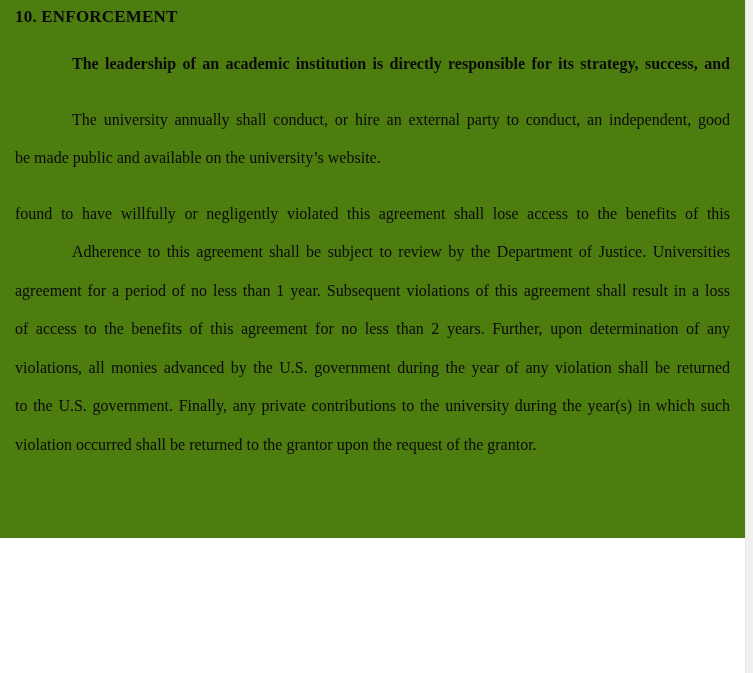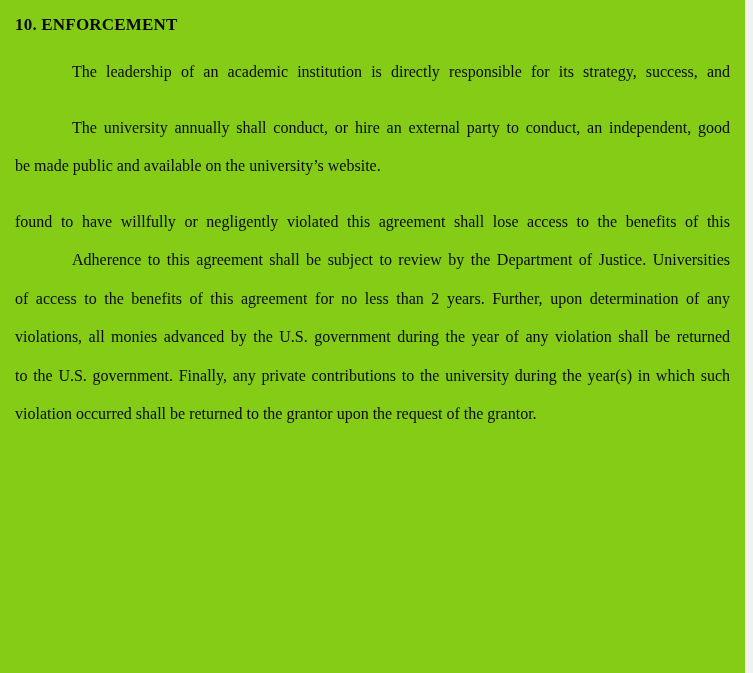--- a/index.html
+++ b/index.html
@@ -13,39 +13,40 @@
     overflow: hidden;
     position: relative;
     font-family: "Liberation Serif", serif;
     color: #0a0a0a;
   }
   .page {
     position: absolute;
     top: 0;
     left: 0;
     width: 745px;
-    height: 673px;
+    height: 538px;
     box-sizing: border-box;
-    padding: 12px 15px 0 15px;
-    background: #84cc16;
+    padding: 4px 15px 0 15px;
+    background: #4d7c0f;
   }
   .heading {
     font-size: 17px;
     font-weight: bold;
     line-height: 26px;
     margin: 0;
     letter-spacing: 0.2px;
   }
   .paragraph {
     margin-top: 17px;
     font-size: 16px;
     line-height: 38.5px;
   }
   .paragraph.first-paragraph {
     margin-top: 15px;
+    font-weight: bold;
   }
   .line {
     text-align: justify;
     text-align-last: justify;
   }
   .line.first {
     text-indent: 57px;
   }
   .line.last {
     text-align-last: left;
@@ -70,20 +71,21 @@
       <div class="paragraph first-paragraph">
         <div class="line first">The leadership of an academic institution is directly responsible for its strategy, success, and</div>
       </div>
       <div class="paragraph">
         <div class="line first">The university annually shall conduct, or hire an external party to conduct, an independent, good</div>
         <div class="line last">be made public and available on the university’s website.</div>
       </div>
       <div class="paragraph">
         <div class="line">found to have willfully or negligently violated this agreement shall lose access to the benefits of this</div>
         <div class="line first">Adherence to this agreement shall be subject to review by the Department of Justice.  Universities</div>
+        <div class="line">agreement for a period of no less than 1 year.  Subsequent violations of this agreement shall result in a loss</div>
         <div class="line">of access to the benefits of this agreement for no less than 2 years. Further, upon determination of any</div>
         <div class="line">violations, all monies advanced by the U.S. government during the year of any violation shall be returned</div>
         <div class="line">to the U.S. government. Finally, any private contributions to the university during the year(s) in which such</div>
         <div class="line last">violation occurred shall be returned to the grantor upon the request of the grantor.</div>
       </div>
     </div>
 </div>
 
 <div class="edge-strip"></div>
 

